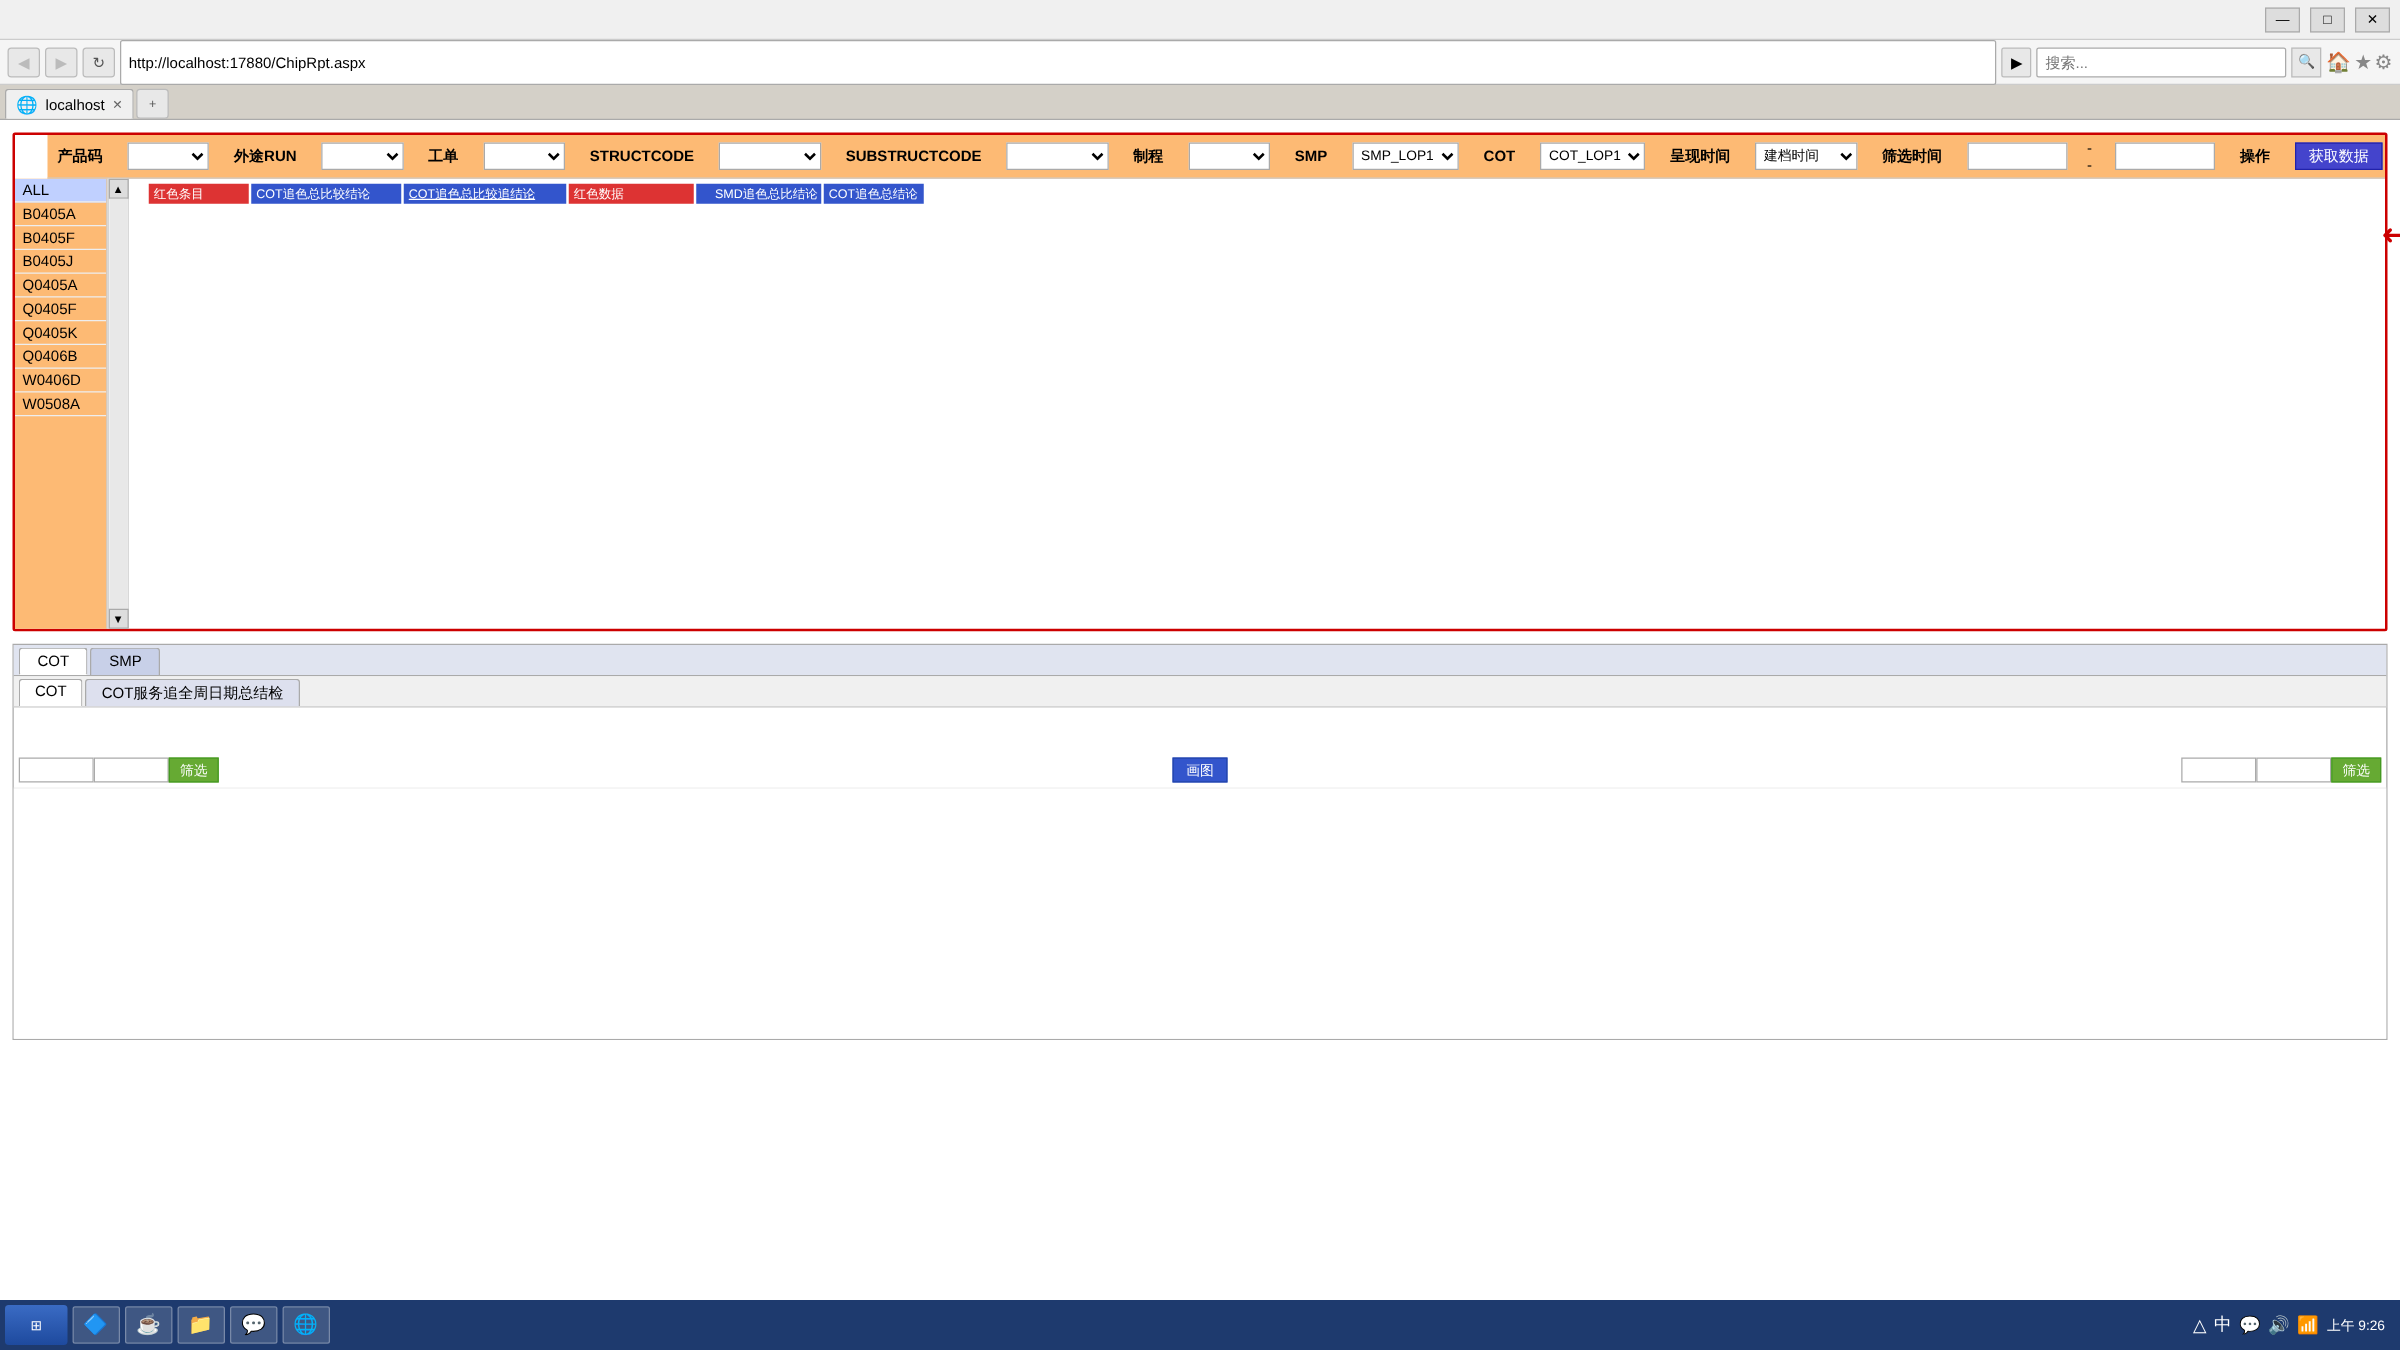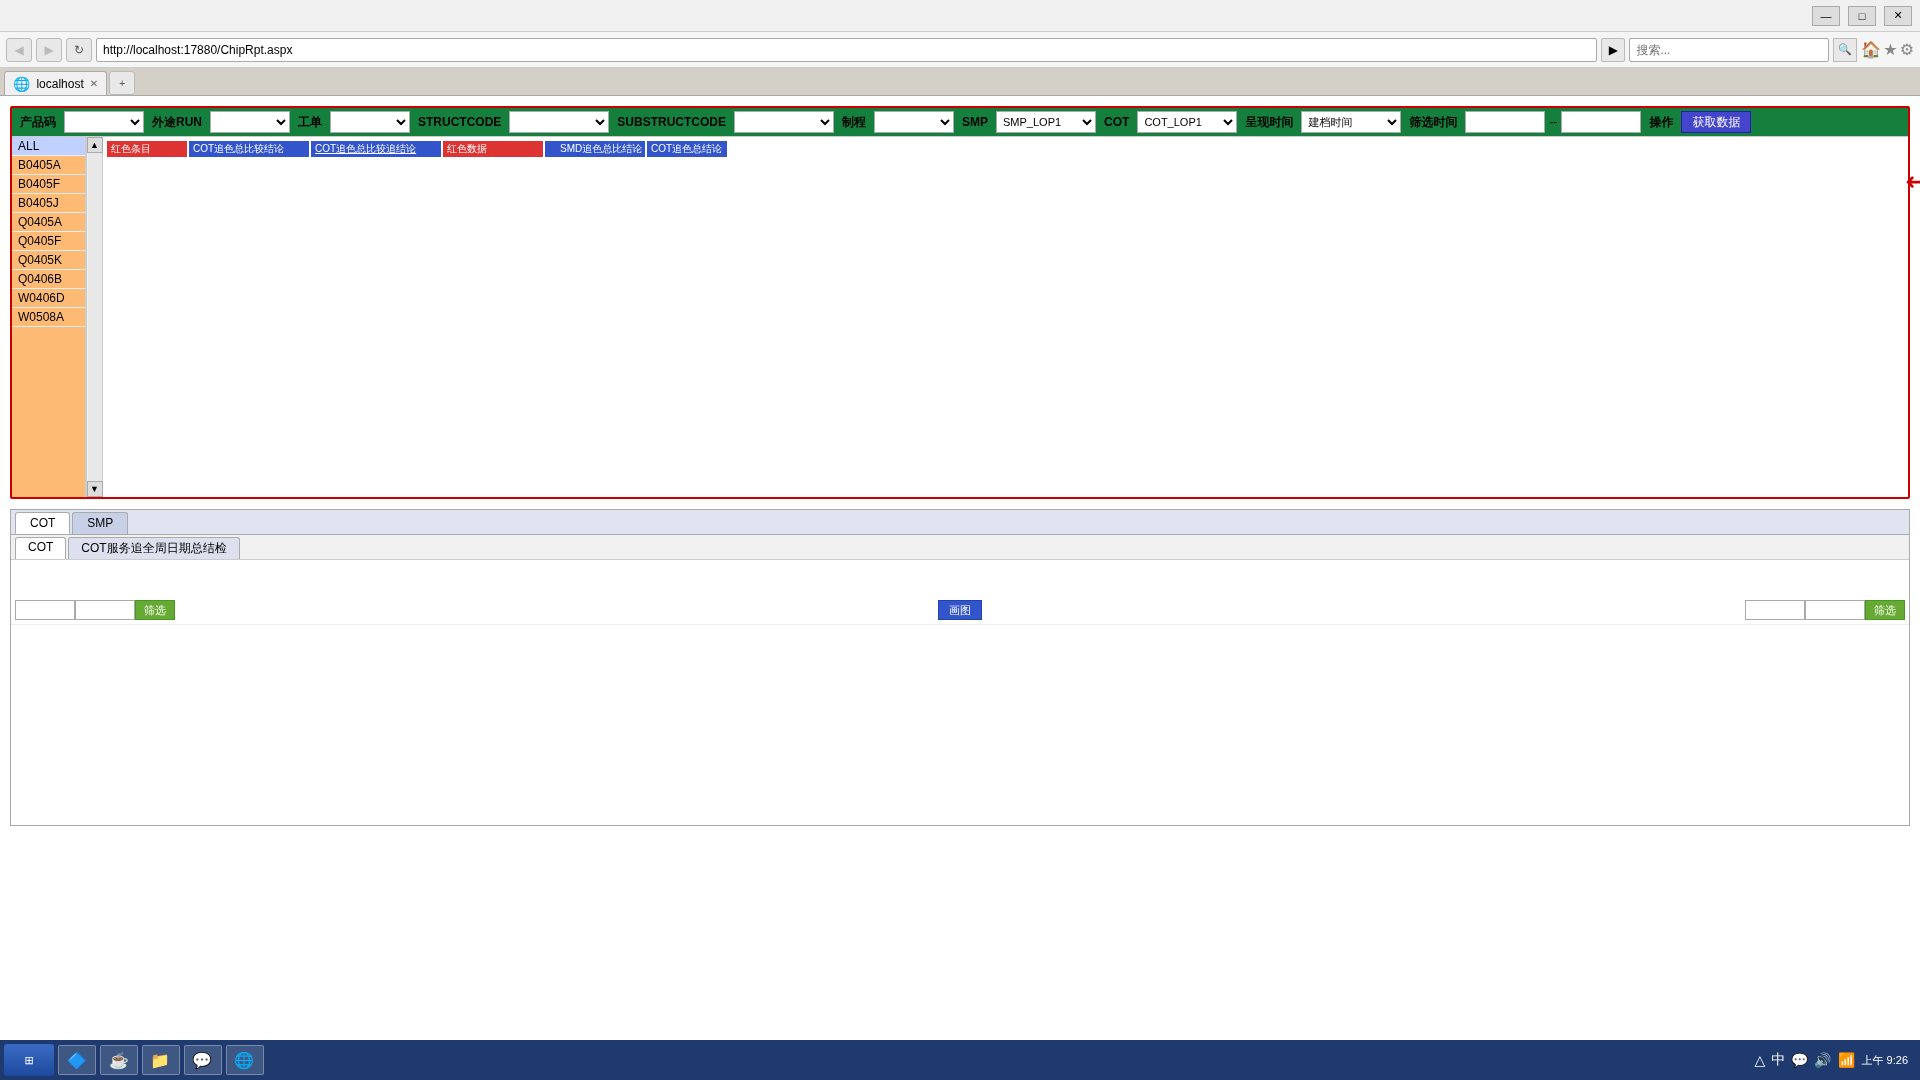--- a/index.html
+++ b/index.html
@@ -37,21 +37,21 @@
       width: 26px; height: 24px;
       background: #e8e8e8;
       border: 1px solid #bbb;
       border-radius: 3px;
       display: flex; align-items: center; justify-content: center;
       font-size: 12px; cursor: pointer; color: #555;
     }
     .nav-btn.disabled { color: #bbb; }
     .address-bar {
       flex: 1;
-      height: 24px;
+      height: 36px;
       border: 1px solid #aaa;
       border-radius: 2px;
       padding: 0 6px;
       font-size: 12px;
       background: #fff;
     }
     .refresh-btn {
       width: 24px; height: 24px;
       background: #e8e8e8;
       border: 1px solid #bbb;
@@ -115,24 +115,25 @@
     .main-container {
       border: 2px solid #cc0000;
       border-radius: 2px;
       margin-bottom: 10px;
     }
 
     
     .filter-row {
       display: flex;
       align-items: center;
-      background: #15803d;
+      background: #fdba74;
       border-bottom: 1px solid #ccc;
       padding: 3px 2px;
-      gap: 2px;
+      gap: 14px;
+      margin-left: 26px;
     }
     .filter-label {
       padding: 2px 6px;
       font-size: 12px;
       font-weight: bold;
       white-space: nowrap;
       color: #000;
     }
     .filter-select {
       height: 22px;
@@ -203,20 +204,21 @@
     .scroll-track {
       flex: 1;
       width: 14px;
       background: #e8e8e8;
     }
 
     
     .data-row-area {
       flex: 1;
       padding: 4px;
+      margin-left: 12px;
     }
     .data-row {
       display: flex;
       gap: 2px;
       margin-bottom: 2px;
     }
     .bar-item {
       height: 16px;
       font-size: 10px;
       color: #fff;

